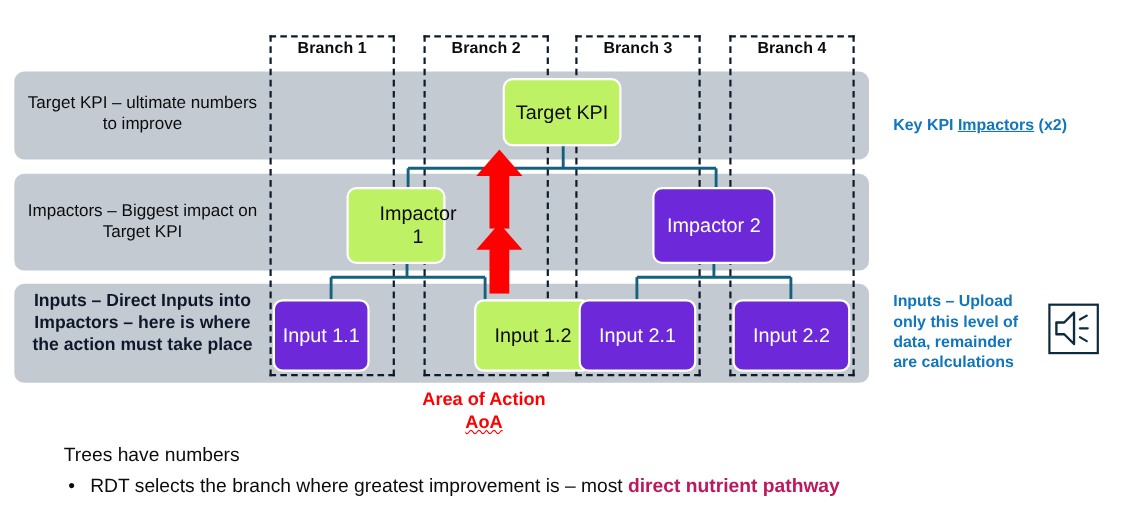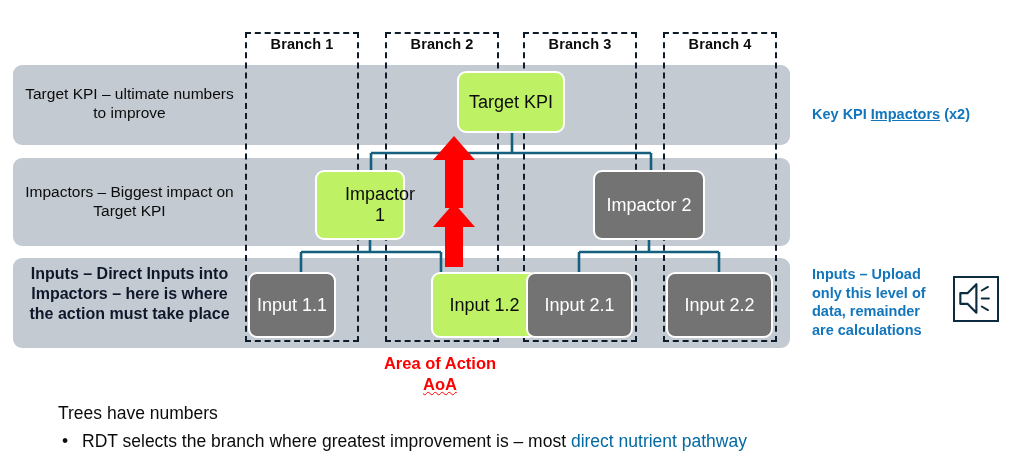--- a/index.html
+++ b/index.html
@@ -66,21 +66,21 @@
     display: flex;
     align-items: center;
     justify-content: center;
     text-align: center;
     font-size: 18px;
     line-height: 1.15;
     padding: 2px 4px;
     z-index: 6;
   }
   .node.peach { background: #bef264; color: #0c0c0c; }
-  .node.teal  { background: #737373; color: #ffffff; }
+  .node.teal  { background: #6d28d9; color: #ffffff; }
 
   
   #connectors { position:absolute; left:0; top:0; width:1026px; height:471px; z-index:4; }
 
   
   .arrow { position: absolute; z-index: 8; }
 
   
   .side-note {
     position: absolute;
@@ -121,21 +121,21 @@
     color: #0c0c0c;
   }
   .bullet-row {
     position: absolute;
     font-size: 17.5px;
     color: #0c0c0c;
     display: flex;
     gap: 14px;
   }
   .bullet-dot { width: 6px; }
-  .hl-blue { color:#0369a1; font-weight: normal; }
+  .hl-blue { color:#be185d; font-weight: bold; }
 </style>
 </head>
 <body>
 
 <div id="stage">
 
   <div class="band" style="top:65px;height:80px;"></div>
   <div class="band" style="top:158px;height:88px;"></div>
   <div class="band" style="top:258px;height:90px;"></div>
 

